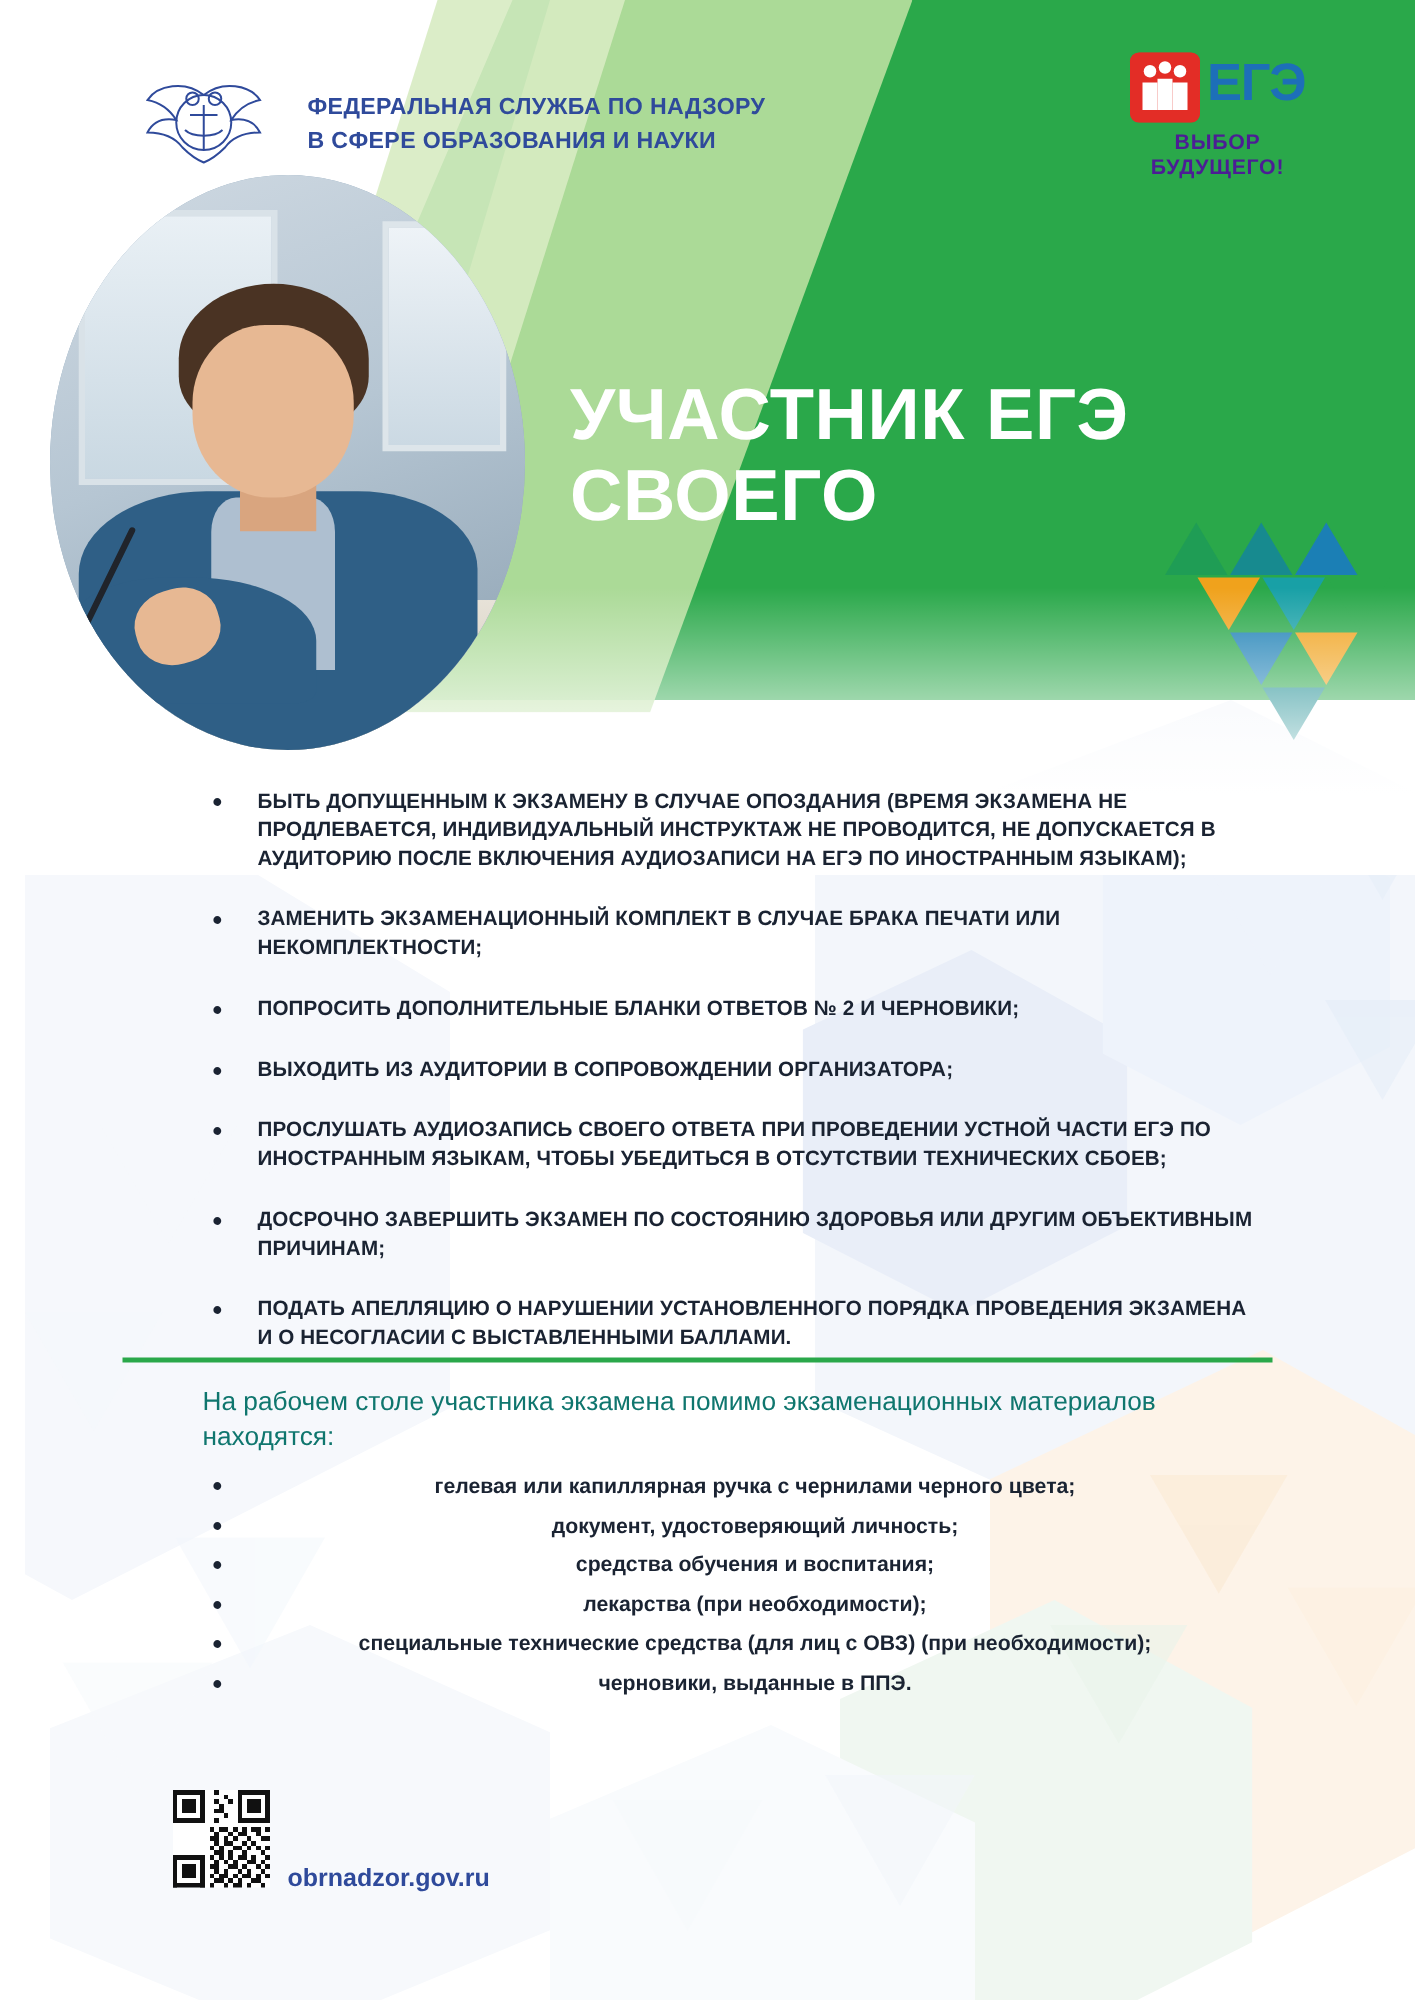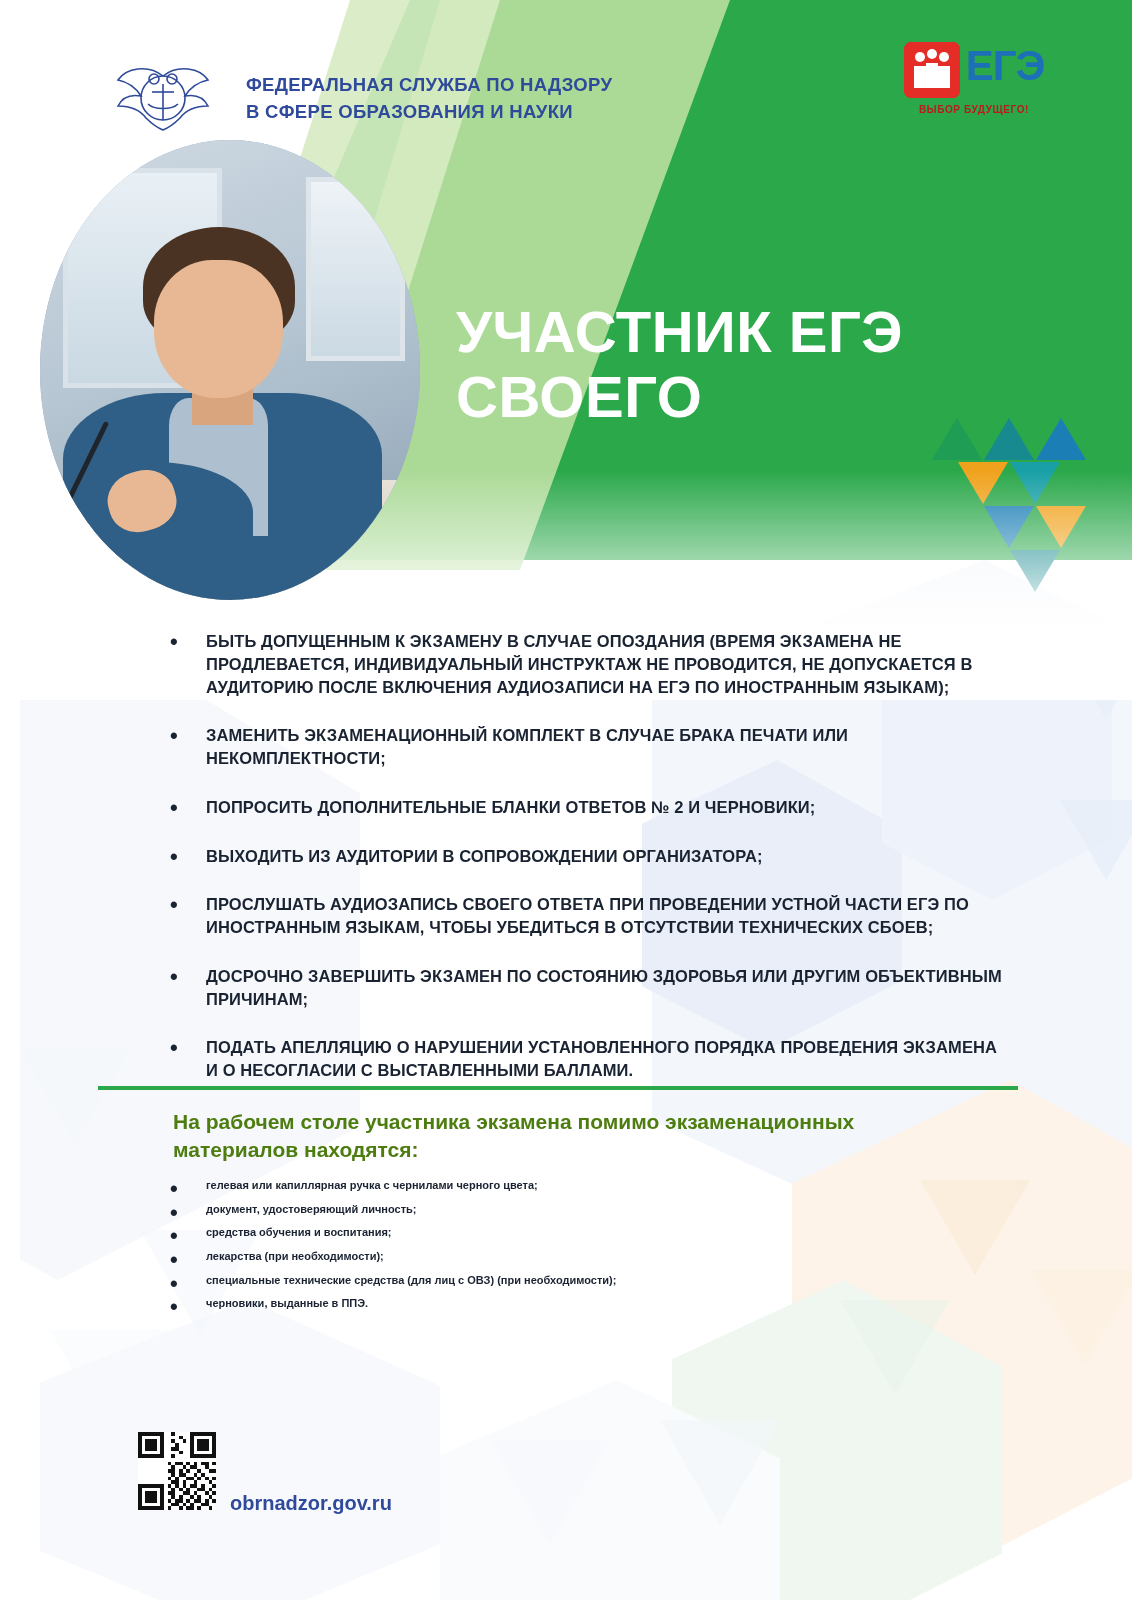--- a/index.html
+++ b/index.html
@@ -118,21 +118,21 @@
   }
   .ege-row { display: flex; align-items: flex-start; justify-content: center; gap: 6px; }
   .ege-mark {
     width: 56px; height: 56px; border-radius: 7px;
     background: #e32d26; position: relative;
   }
   .ege-word {
     color: #1d6fb8; font-size: 42px; font-weight: bold; letter-spacing: -1px;
   }
   .ege-slogan {
-    margin-top: 6px; color: #b91c1c; font-size: 10px; font-weight: bold;
+    margin-top: 6px; color: #4c1d95; font-size: 17px; font-weight: bold;
     letter-spacing: .6px;
   }
 
   .photo-circle {
     position: absolute; left: 20px; top: 140px;
     width: 380px; height: 460px;
     border-radius: 190px / 230px;
     overflow: hidden;
     background: #8fa8bd;
   }
@@ -223,36 +223,37 @@
     position: absolute; left: 8px; top: -3px;
     font-size: 22px; color: #1a2332;
   }
 
   .divider {
     position: absolute; left: 78px; top: 1086px; width: 920px; height: 4px;
     background: #2aa84a;
   }
 
   .desk-heading {
-    position: absolute; left: 153px; top: 1108px; width: 800px;
-    color: #4d7c0f; font-size: 21px; font-weight: bold; line-height: 1.35;
+    position: absolute; left: 142px; top: 1108px; width: 800px;
+    color: #0f766e; font-size: 21px; font-weight: normal; line-height: 1.35;
   }
 
   .desk-list {
     position: absolute; left: 142px; top: 1178px; width: 840px;
   }
   .desk-list li {
     list-style: none;
     position: relative;
     padding-left: 44px;
     margin-bottom: 9px;
     color: #1a2332;
-    font-size: 11px;
+    font-size: 17px;
     font-weight: bold;
     line-height: 1.33;
+    text-align: center;
   }
   .desk-list li::before {
     content: "•";
     position: absolute; left: 8px; top: -4px;
     font-size: 22px; color: #1a2332;
   }
 
   .qr {
     position: absolute; left: 118px; top: 1432px; width: 78px; height: 78px;
   }

